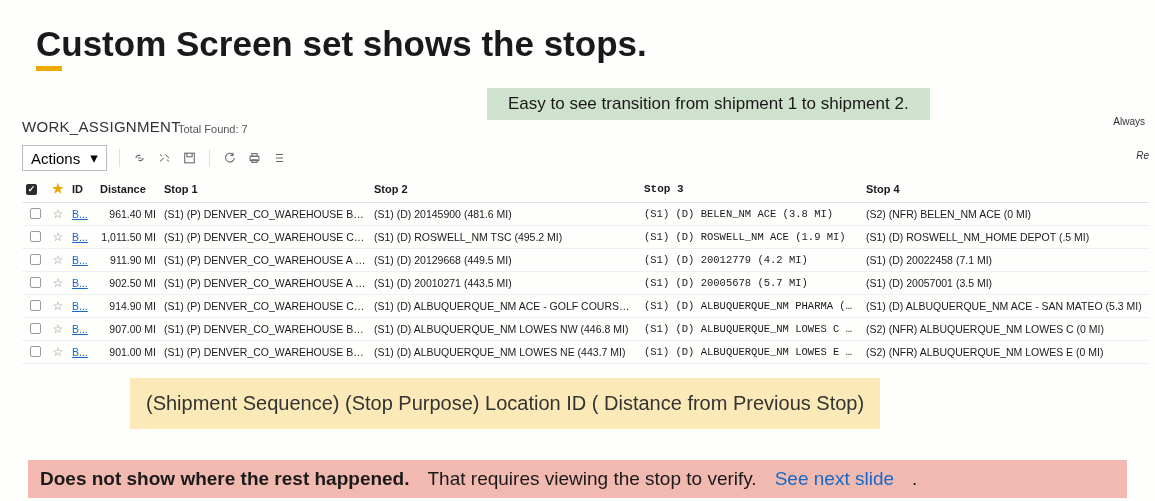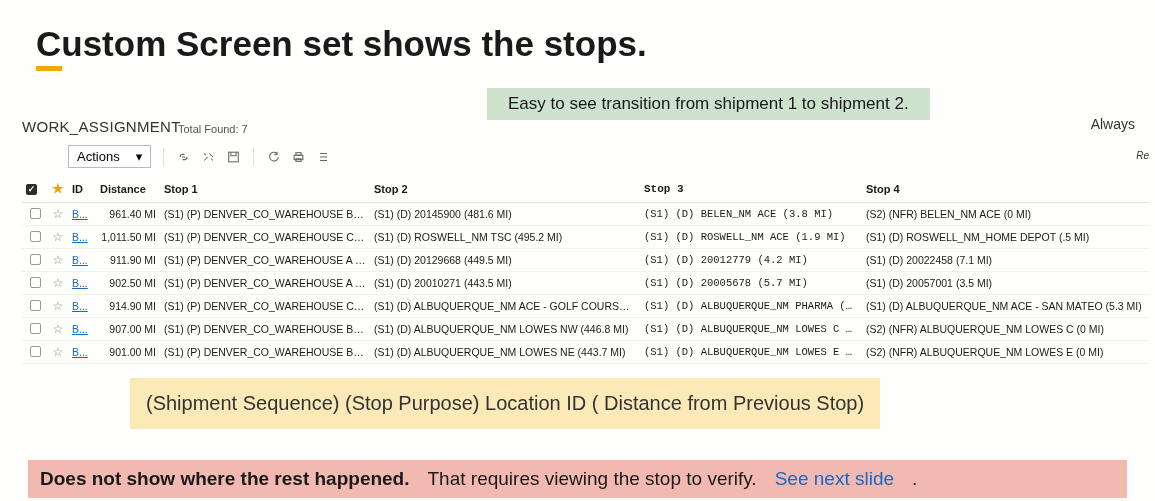--- a/index.html
+++ b/index.html
@@ -13,25 +13,25 @@
     pointer-events: none;
   }
   .title { position: absolute; left: 36px; top: 24px; font-size: 35px; font-weight: 700; }
   .title-underline { position: absolute; left: 36px; top: 66px; width: 26px; height: 5px; background: #f0ab00; }
   .callout-green {
     position: absolute; left: 458px; top: 88px;
     background: #cfe2cd; padding: 6px 21px; font-size: 17px; margin-left: 29px;
   }
   .screen-label { position: absolute; left: 22px; top: 118px; font-size: 15px; color: #333; letter-spacing: .3px; }
   .total-found { position: absolute; left: 178px; top: 123px; font-size: 11px; color: #555; }
-  .always-label { position: absolute; right: 20px; top: 116px; font-size: 14px; color: #333; }
+  .always-label { position: absolute; right: 10px; top: 116px; font-size: 10px; color: #333; }
   .re-label { position: absolute; right: 6px; top: 150px; font-size: 10px; color: #333; font-style: italic; }
 
   .toolbar { position: absolute; left: 22px; top: 145px; display: flex; align-items: center; gap: 10px; }
-  .actions-btn { border: 1px solid #bbb; background: #fff; font-size: 13px; padding: 3px 8px; display:flex; align-items:center; gap:16px; cursor:pointer;margin-left:46px; }
+  .actions-btn { border: 1px solid #bbb; background: #fff; font-size: 15px; padding: 3px 8px; display:flex; align-items:center; gap:10px; cursor:pointer; }
   .tb-sep { width: 0; height: 18px; border-left: 1px solid #e0e0e0; margin: 0 2px; }
   .tb-icon { width: 15px; height: 14px; color: #666; display:flex; align-items:center; justify-content:center; cursor:pointer; }
   .tb-icon svg { width: 15px; height: 14px; stroke: #666; fill: none; stroke-width: 1.2; }
 
   .grid-wrap { position: absolute; left: 22px; top: 175px; right: 6px; }
   table.grid { width: 100%; border-collapse: collapse; font-size: 10.5px; table-layout: fixed; }
   table.grid th { text-align: left; font-weight: 700; font-size: 11px; padding: 6px 4px; border-bottom: 1px solid #e3e3e3; white-space: nowrap; overflow: hidden; }
   table.grid td { padding: 4px 4px; border-bottom: 1px solid #f0f0f0; white-space: nowrap; overflow: hidden; text-overflow: ellipsis; }
   .col-chk { width: 26px; text-align:center; }
   .col-star { width: 20px; text-align:center; }

